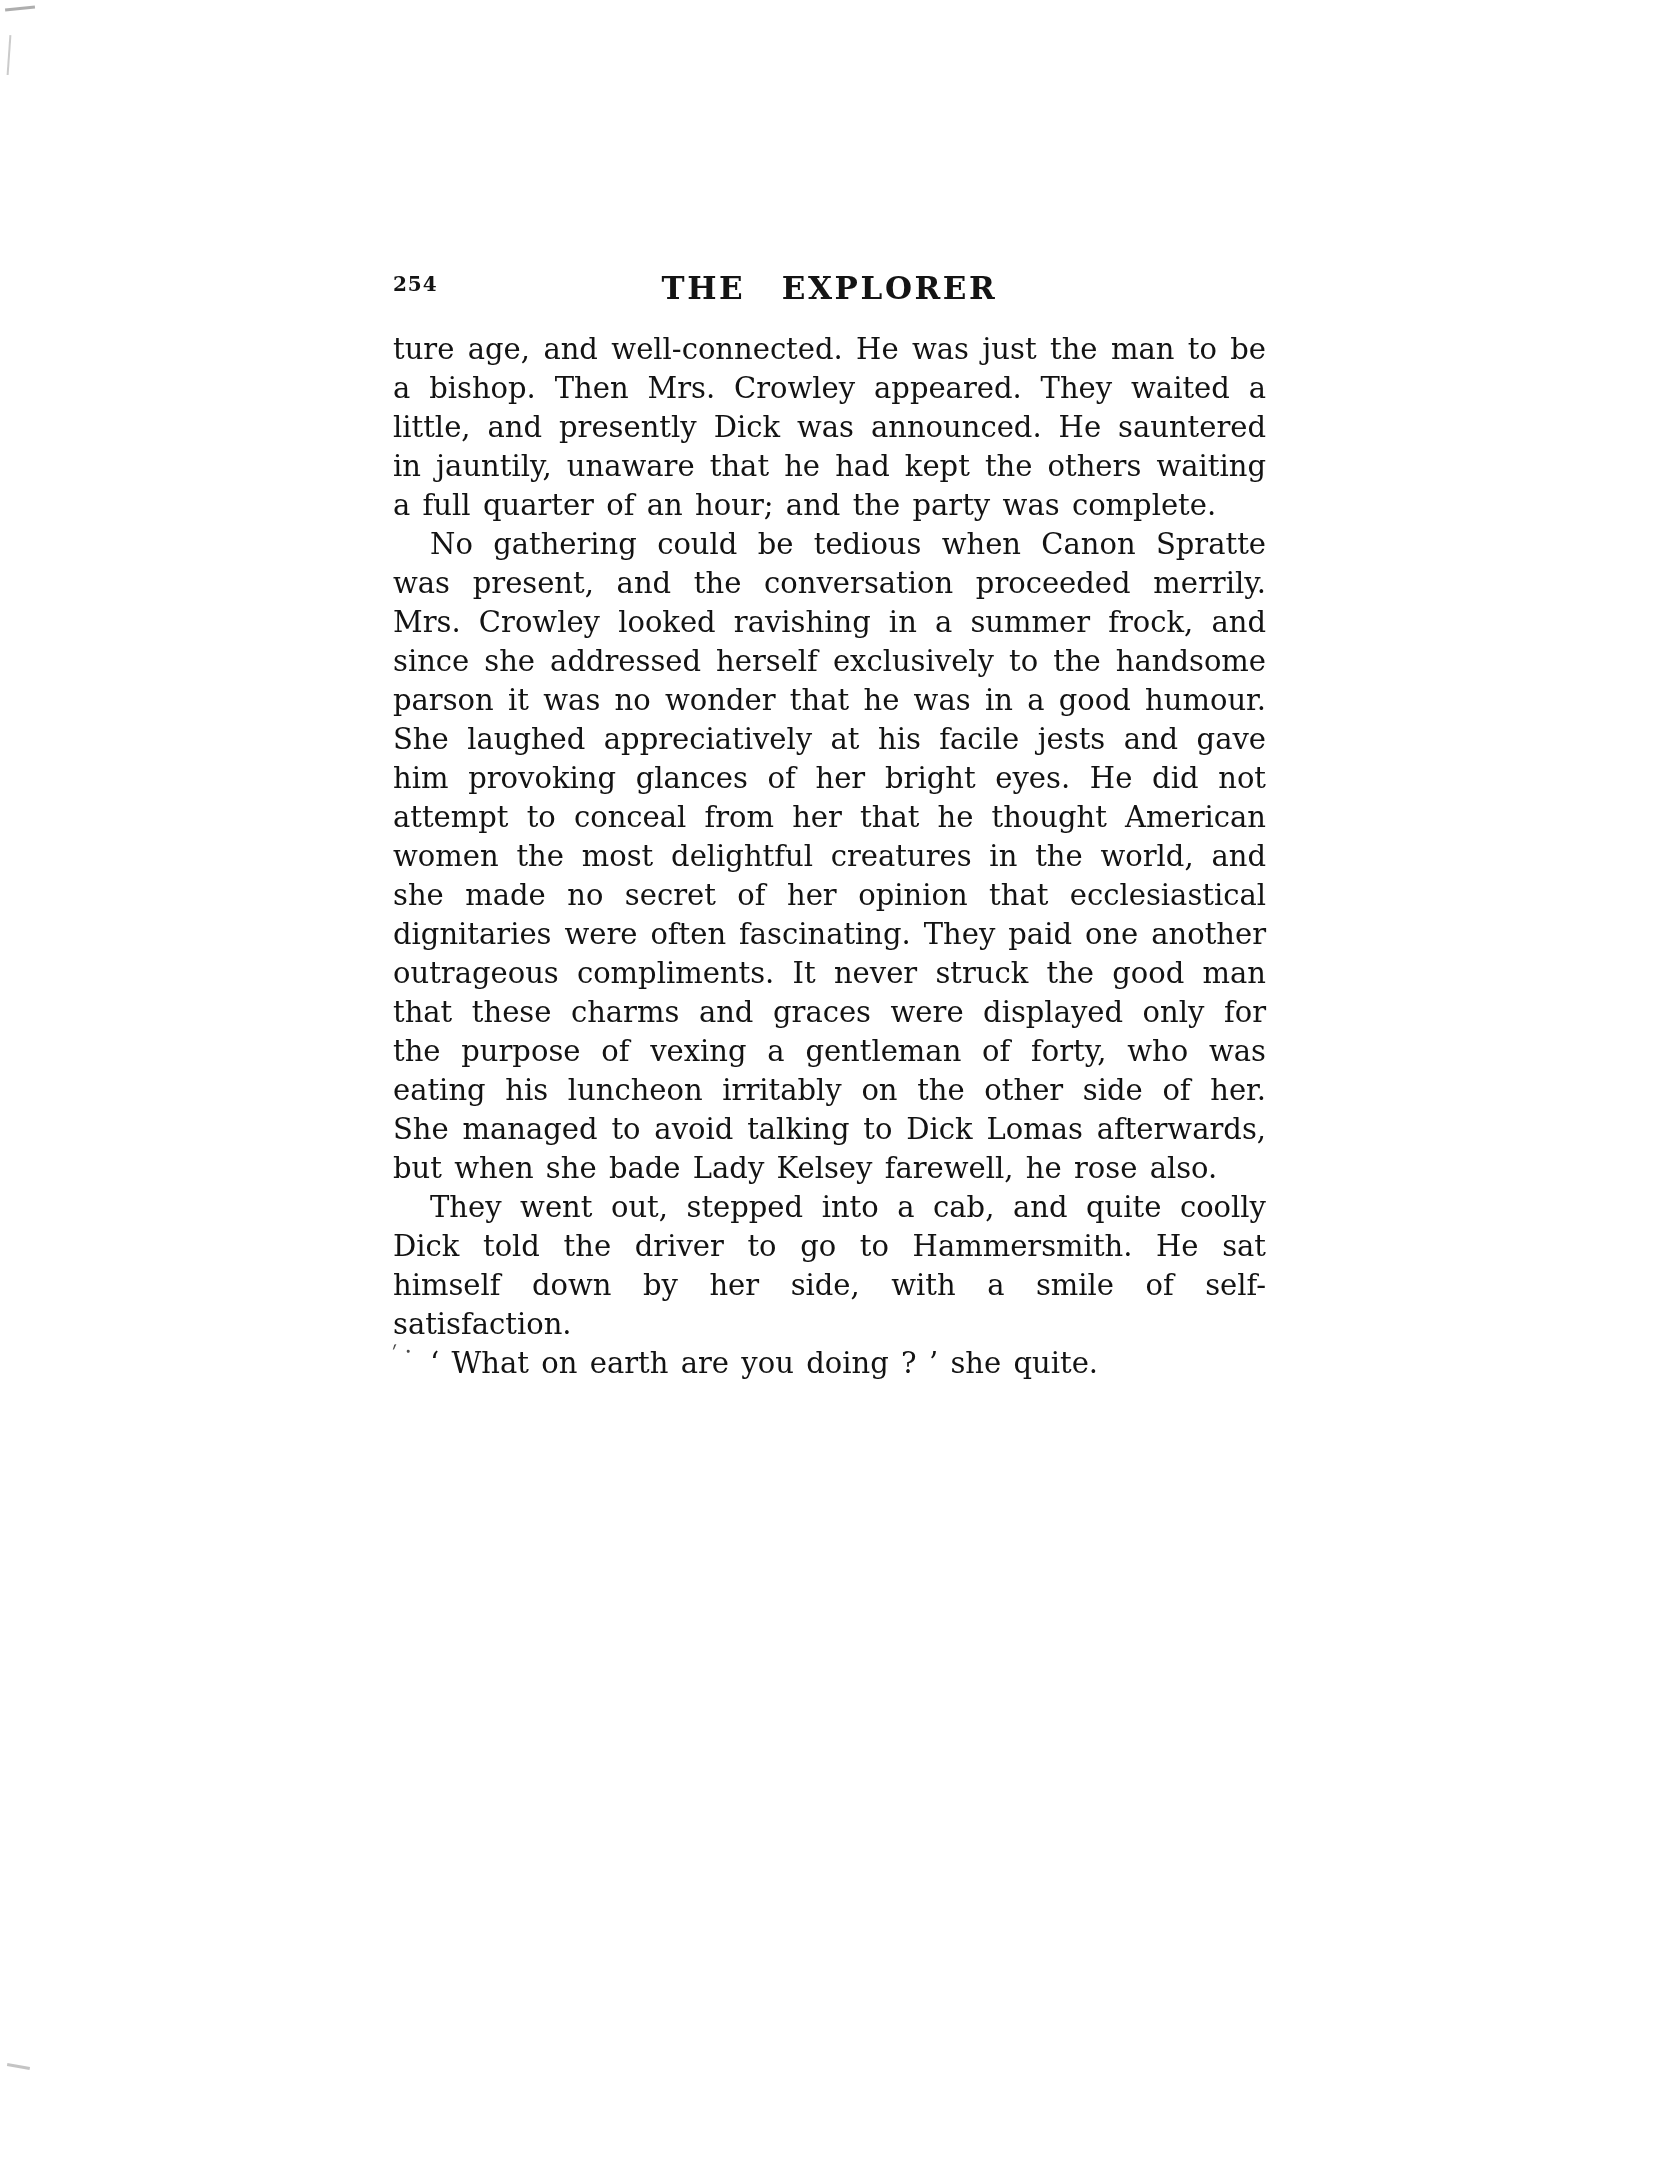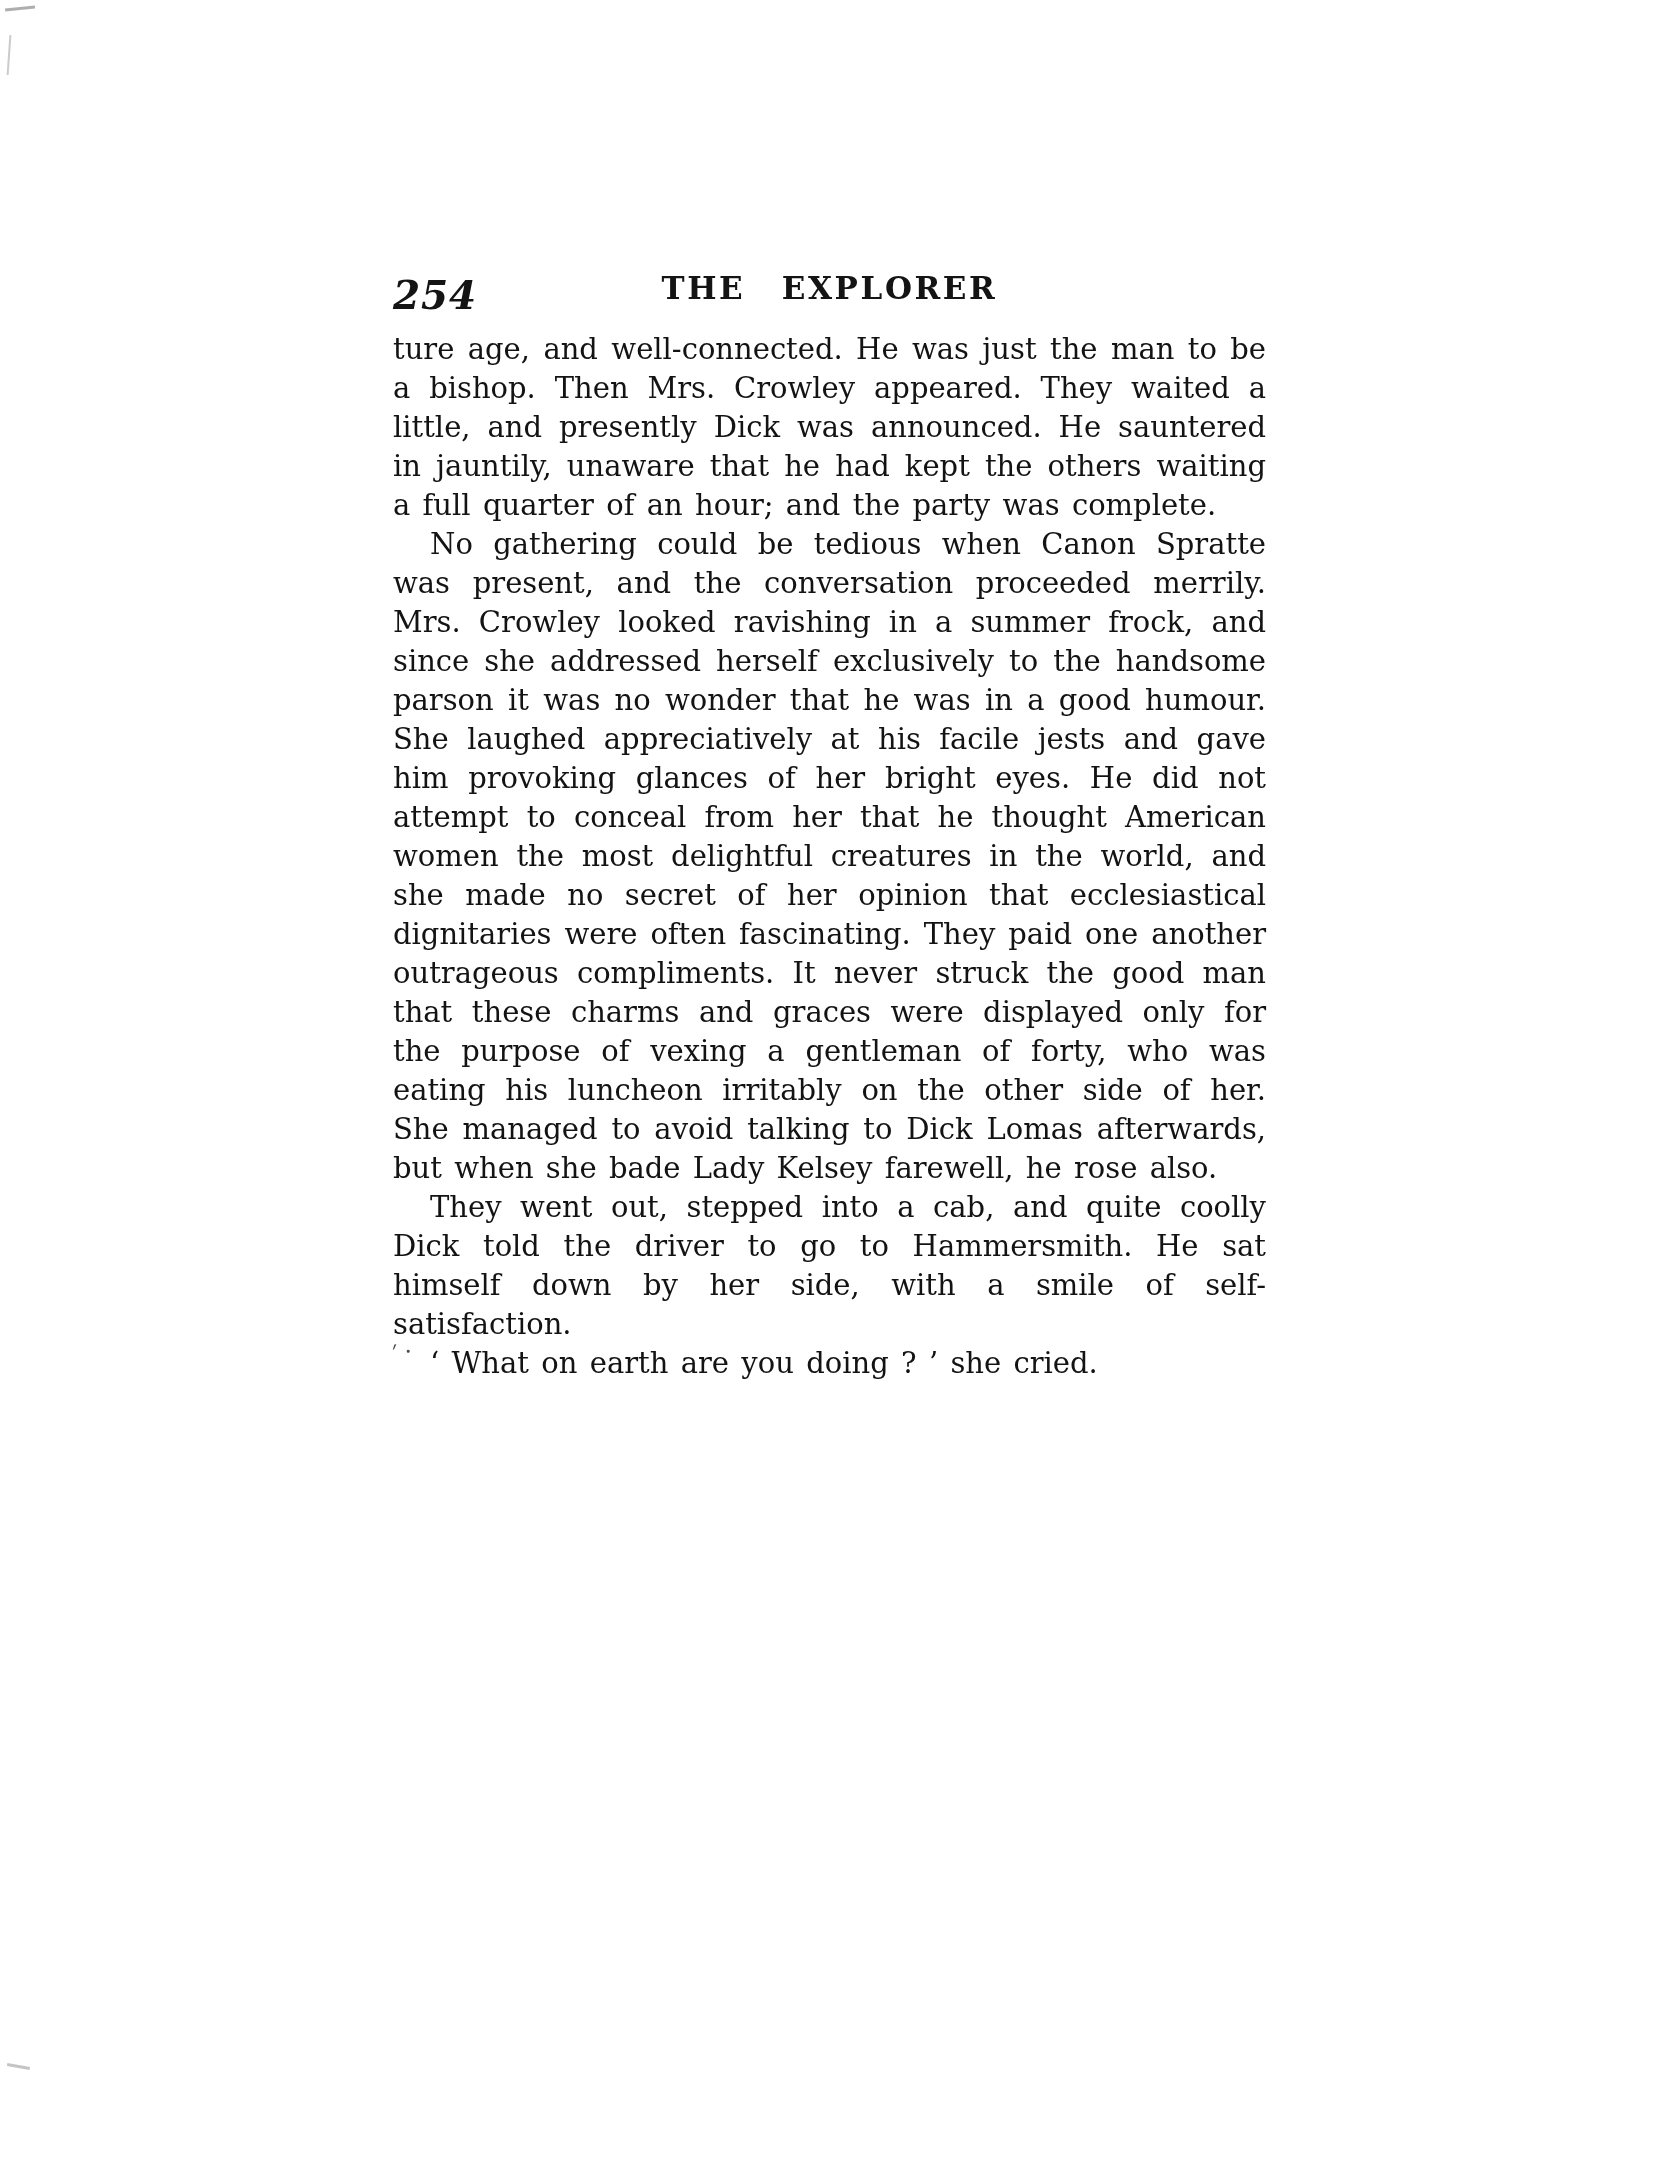--- a/index.html
+++ b/index.html
@@ -32,24 +32,23 @@
 
   .header {
     position: relative;
     height: 46px;
     margin-bottom: 14px;
   }
   .page-number {
     position: absolute;
     left: 0;
     top: 1.8px;
-    font-size: 39px;
+    font-size: 20px;
     font-weight: 700;
     letter-spacing: 0.9px;
-    font-style: italic;
   }
   .running-title {
     text-align: center;
     font-size: 31px;
     font-weight: 700;
     letter-spacing: 2.6px;
     word-spacing: 23px;
     margin-top: 44px;
   }
 
@@ -89,19 +88,19 @@
     <div class="header">
       <span class="page-number">254</span>
       <div class="running-title">THE EXPLORER</div>
     </div>
 
     <div class="body-text">
       <p class="noindent">ture age, and well-connected.  He was just the man to be a bishop.  Then Mrs. Crowley appeared.  They waited a little, and presently Dick was announced.  He sauntered in jauntily, unaware that he had kept the others waiting a full quarter of an hour; and the party was complete.</p>
       <p>No gathering could be tedious when Canon Spratte was present, and the conversation proceeded merrily. Mrs. Crowley looked ravishing in a summer frock, and since she addressed herself exclusively to the handsome parson it was no wonder that he was in a good humour. She laughed appreciatively at his facile jests and gave him provoking glances of her bright eyes.  He did not attempt to conceal from her that he thought American women the most delightful creatures in the world, and she made no secret of her opinion that ecclesiastical dignitaries were often fascinating.  They paid one another outrageous compliments.  It never struck the good man that these charms and graces were displayed only for the purpose of vexing a gentleman of forty, who was eating his luncheon irritably on the other side of her.  She managed to avoid talking to Dick Lomas afterwards, but when she bade Lady Kelsey farewell, he rose also.</p>
       <p>They went out, stepped into a cab, and quite coolly Dick told the driver to go to Hammersmith.  He sat himself down by her side, with a smile of self-satisfaction.</p>
       <p class="has-artifact">
-        <span class="ink-mark">ˊ·</span><span>‘ What on earth are you doing ? ’ she cried.</span>
+        <span class="ink-mark">ˊ·</span><span>‘ What on earth are you doing ? ’ she quite.</span>
       </p>
     </div>
 
   </div>
 </div>
 
 
 </body></html>

